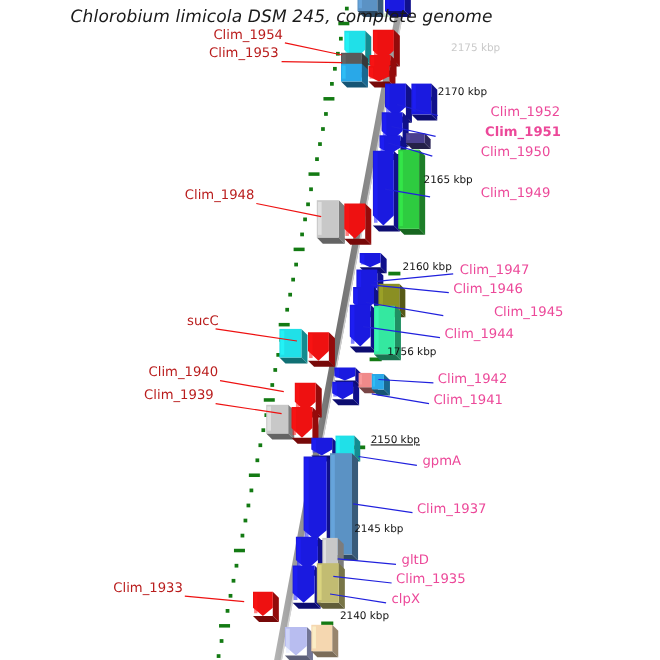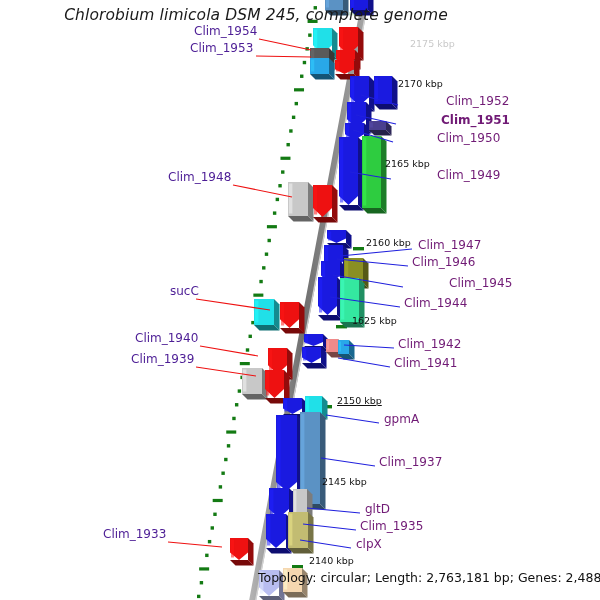--- a/index.html
+++ b/index.html
@@ -16,22 +16,22 @@
   }
   .footer-left{
     position:absolute;left:12px;top:570px;font-size:12.5px;color:#111;
     z-index:30;white-space:nowrap;
   }
   .footer-right{
     position:absolute;left:258px;top:570px;font-size:12.5px;color:#111;
     z-index:30;white-space:nowrap;
   }
   .lbl{position:absolute;font-size:12px;white-space:nowrap;z-index:25;}
-  .lbl.red{color:#4c1d95;}
-  .lbl.blue{color:#701a75;}
+  .lbl.red{color:#b91c1c;}
+  .lbl.blue{color:#ec4899;}
   .tick-lbl{position:absolute;font-size:9.5px;color:#111;white-space:nowrap;z-index:24;}
   .tick-lbl.faded{color:#c9c9c9;}
 </style>
 </head>
 <body>
 
 <div id="stage">
 
   <svg id="scene" viewBox="0 0 600 600">
     <defs>
@@ -388,21 +388,21 @@
       </g>
   </svg>
 
   <div class="title">Chlorobium limicola DSM 245, complete genome</div>
 
   <div id="tick-labels">
       <div class="tick-lbl faded" style="left: 410px; top: 2px; margin-top: 36px;">2175 kbp</div>
       <div class="tick-lbl" style="left: 398px; top: 78px;">2170 kbp</div>
       <div class="tick-lbl" style="left: 385px; top: 158px;">2165 kbp</div>
       <div class="tick-lbl" style="left: 366px; top: 237px;">2160 kbp</div>
-      <div class="tick-lbl" style="left: 352px; top: 315px;">1625 kbp</div>
+      <div class="tick-lbl" style="left: 352px; top: 315px;">1756 kbp</div>
       <div class="tick-lbl" style="left: 337px; top: 395px; text-decoration: underline;">2150 kbp</div>
       <div class="tick-lbl" style="left: 322px; top: 476px;">2145 kbp</div>
       <div class="tick-lbl" style="left: 309px; top: 555px;">2140 kbp</div>
     </div>
   <div id="left-labels">
       <div class="lbl red" style="left: 194px; top: 24px;">Clim_1954</div>
       <div class="lbl red" style="left: 190px; top: 41px;">Clim_1953</div>
       <div class="lbl red" style="left: 168px; top: 170px;">Clim_1948</div>
       <div class="lbl red" style="left: 170px; top: 284px;">sucC</div>
       <div class="lbl red" style="left: 135px; top: 331px;">Clim_1940</div>
@@ -420,14 +420,13 @@
       <div class="lbl blue" style="left: 404px; top: 296px;">Clim_1944</div>
       <div class="lbl blue" style="left: 398px; top: 337px;">Clim_1942</div>
       <div class="lbl blue" style="left: 394px; top: 356px;">Clim_1941</div>
       <div class="lbl blue" style="left: 384px; top: 412px;">gpmA</div>
       <div class="lbl blue" style="left: 379px; top: 455px; text-align: center;">Clim_1937</div>
       <div class="lbl blue" style="left: 365px; top: 502px;">gltD</div>
       <div class="lbl blue" style="left: 360px; top: 519px;">Clim_1935</div>
       <div class="lbl blue" style="left: 356px; top: 537px;">clpX</div>
     </div>
 
-  <div class="footer-right">Topology: circular; Length: 2,763,181 bp; Genes: 2,488</div>
 </div>
 
 </body></html>

